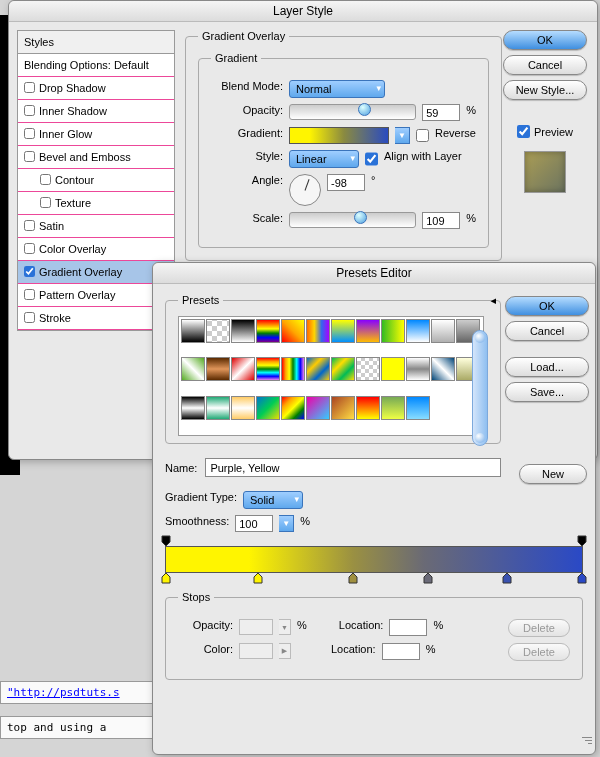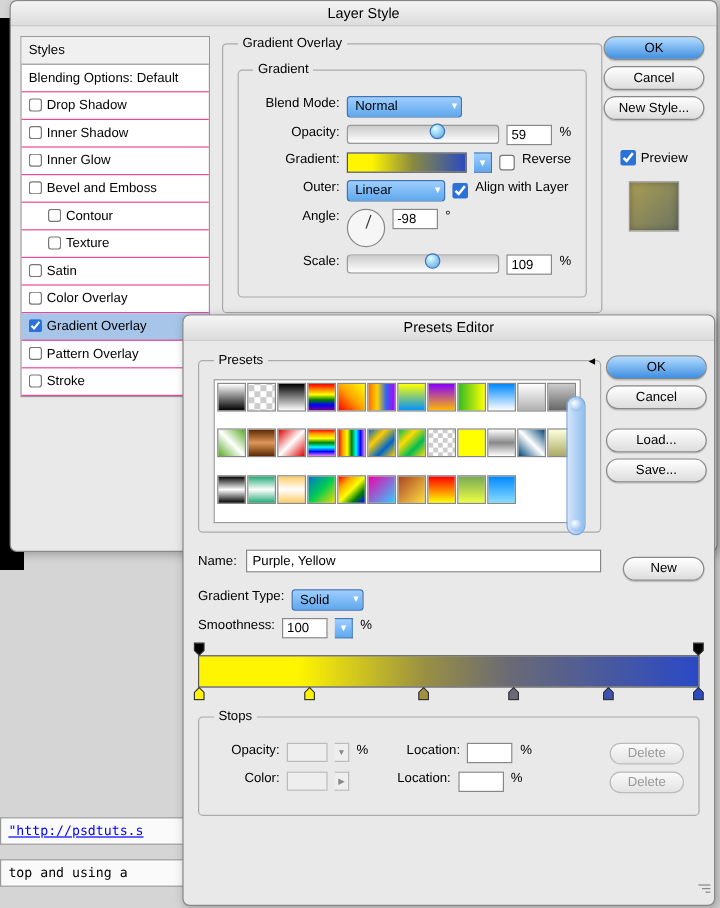--- a/index.html
+++ b/index.html
@@ -153,23 +153,23 @@
 
      <div class="fr">
       <span class="lbl">Gradient:</span>
       <span class="grad-swatch" id="ls-grad-swatch" style="background: linear-gradient(90deg, rgb(255, 245, 0) 0%, rgb(255, 245, 0) 20%, rgb(138, 138, 64) 55%, rgb(42, 75, 192) 100%);"></span>
               <span class="down-arrow-btn">▼</span>
       <input type="checkbox" style="">
       <span>Reverse</span>
      </div>
 
      <div class="fr">
-      <span class="lbl">Outer:</span>
+      <span class="lbl">Style:</span>
       <div class="dropdown-wrap">
-                <div class="aqua-sel" style="width:82px"><span>Linear</span></div>
+                <div class="aqua-sel" style="width:70px"><span>Linear</span></div>
                 <span class="arrow">▾</span>
               </div>
       <input type="checkbox" checked="" style="accent-color: rgb(42, 114, 216);">
       <span>Align with Layer</span>
      </div>
 
      <div class="fr">
       <span class="lbl">Angle:</span>
       <div class="angle-dial">
                 <div class="needle"></div>

